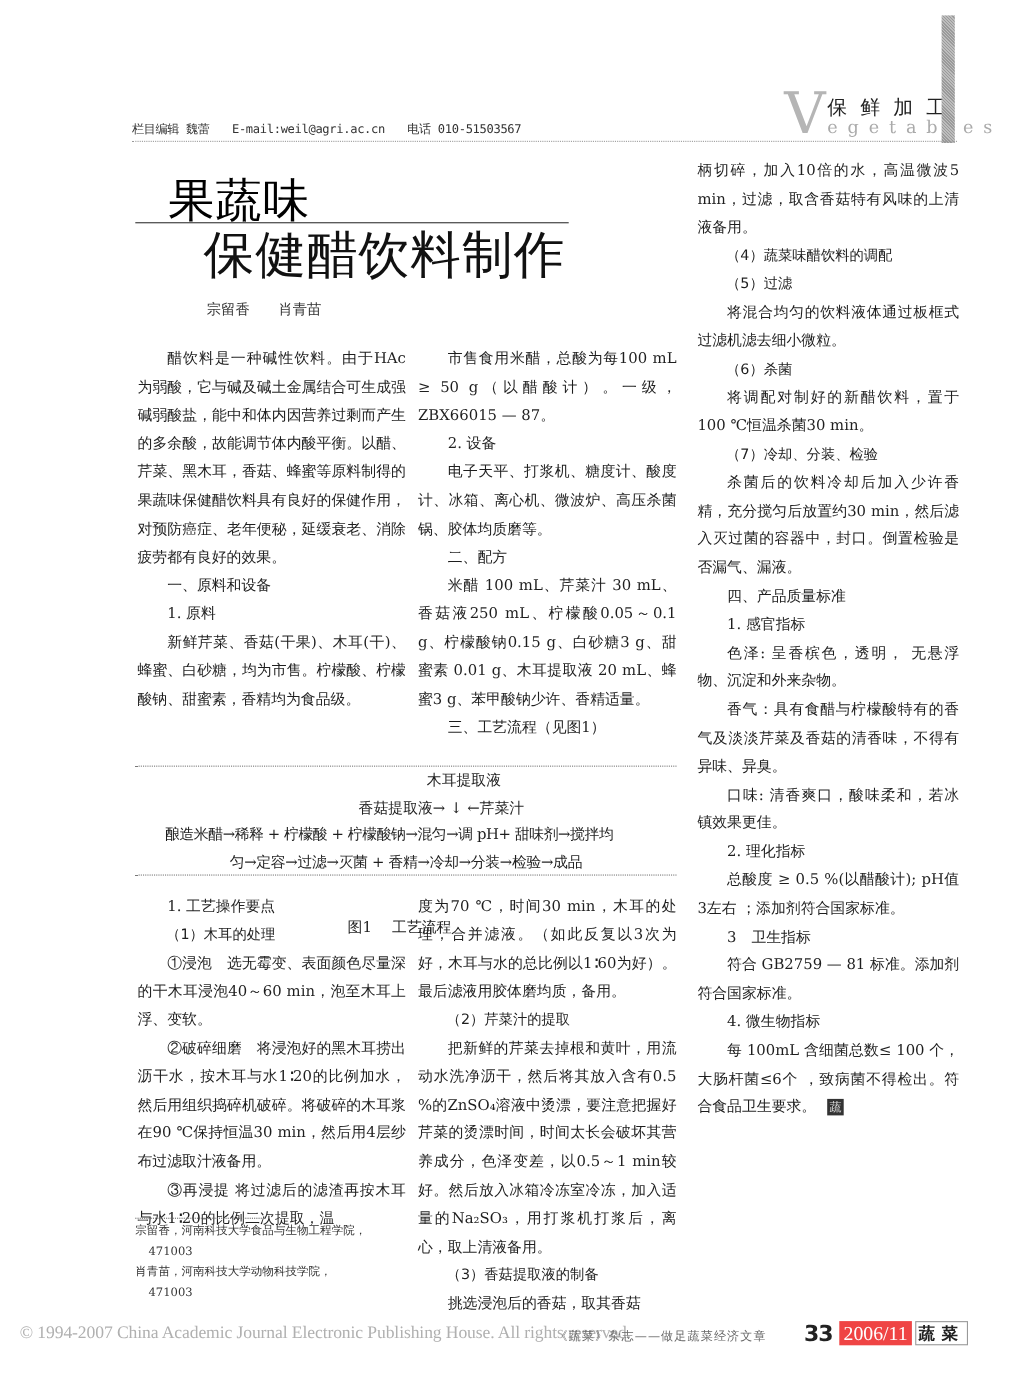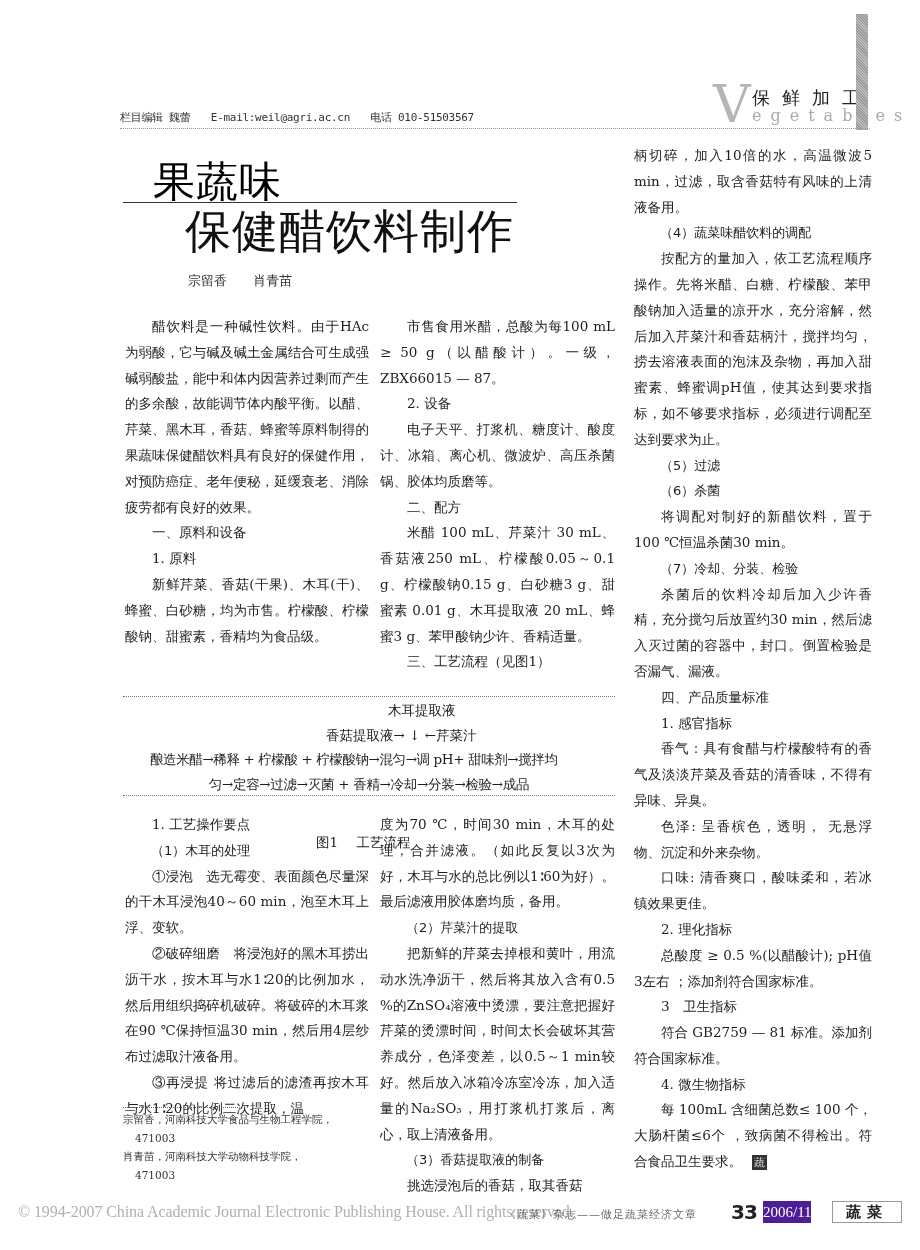--- a/index.html
+++ b/index.html
@@ -49,22 +49,22 @@
   .footnote { position: absolute; left: 123px; top: 1110px; width: 245px; font-size: 10.5px; line-height: 18.5px; color: #333; }
   .footnote .zip { padding-left: 12px; }
 
   
   .end-mark { display: inline-block; width: 15px; height: 15px; background: #333; color: #ddd; font-size: 11px; line-height: 15px; text-align: center; vertical-align: middle; margin-left: 10px; text-indent: 0; }
 
   
   .copyright { position: absolute; left: 18px; top: 1203px; font-size: 16px; color: #b0b0b0; font-family: "Liberation Serif", serif; white-space: nowrap; letter-spacing: -0.1px; }
   .slogan { position: absolute; left: 505px; top: 1207px; font-size: 11px; color: #666; white-space: nowrap; letter-spacing: 1px; }
   .page-num { position: absolute; left: 731px; top: 1200px; font-size: 20px; font-weight: bold; color: #222; font-family: "DejaVu Sans", sans-serif; letter-spacing: -1px; }
-  .issue-box { position: absolute; left: 763px; top: 1201px; width: 48px; height: 22px; background: #4c1d95; color: #fff; font-size: 15px; line-height: 22px; text-align: center; font-family: "Liberation Serif", serif; }
-  .mag-name { position: absolute; left: 832px; top: 1201px; width: 70px; height: 22px; border: 1px solid #999; font-size: 15px; line-height: 20px; text-align: center; letter-spacing: 6px; color: #222; font-weight: bold; }
+  .issue-box { position: absolute; left: 763px; top: 1201px; width: 66px; height: 22px; background: #ef4444; color: #fff; font-size: 18px; line-height: 22px; text-align: center; font-family: "Liberation Serif", serif; }
+  .mag-name { position: absolute; left: 832px; top: 1201px; width: 48px; height: 22px; border: 1px solid #999; font-size: 15px; line-height: 20px; text-align: center; letter-spacing: 6px; color: #222; font-weight: bold; }
 </style>
 </head>
 <body>
 
 <div class="header-info">
   <span>栏目编辑 魏蕾</span>
   <span>E-mail:weil@agri.ac.cn</span>
   <span>电话 010-51503567</span>
 </div>
 <div class="section-v">V</div>
@@ -130,30 +130,30 @@
   <p class="noindent">度为70 ℃，时间30 min，木耳的处理，合并滤液。（如此反复以3次为好，木耳与水的总比例以1∶60为好）。最后滤液用胶体磨均质，备用。</p>
   <p class="kai">（2）芹菜汁的提取</p>
   <p>把新鲜的芹菜去掉根和黄叶，用流动水洗净沥干，然后将其放入含有0.5 %的ZnSO₄溶液中烫漂，要注意把握好芹菜的烫漂时间，时间太长会破坏其营养成分，色泽变差，以0.5～1 min较好。然后放入冰箱冷冻室冷冻，加入适量的Na₂SO₃，用打浆机打浆后，离心，取上清液备用。</p>
   <p class="kai">（3）香菇提取液的制备</p>
   <p>挑选浸泡后的香菇，取其香菇</p>
 </div>
 
 <div class="col c3">
   <p class="noindent">柄切碎，加入10倍的水，高温微波5 min，过滤，取含香菇特有风味的上清液备用。</p>
   <p class="kai">（4）蔬菜味醋饮料的调配</p>
-  <p>按配方的量加入，依工艺流程顺序操作。先将米醋、白糖、柠檬酸、苯甲酸钠加入适量的凉开水，充分溶解，然后加入芹菜汁和香菇柄汁，搅拌均匀，捞去溶液表面的泡沫及杂物，再加入甜蜜素、蜂蜜调pH值，使其达到要求指标，如不够要求指标，必须进行调配至达到要求为止。</p>
   <p class="kai">（5）过滤</p>
+  <p>将混合均匀的饮料液体通过板框式过滤机滤去细小微粒。</p>
   <p class="kai">（6）杀菌</p>
   <p>将调配对制好的新醋饮料，置于100 ℃恒温杀菌30 min。</p>
   <p class="kai">（7）冷却、分装、检验</p>
   <p>杀菌后的饮料冷却后加入少许香精，充分搅匀后放置约30 min，然后滤入灭过菌的容器中，封口。倒置检验是否漏气、漏液。</p>
   <p>四、产品质量标准</p>
   <p>1. 感官指标</p>
+  <p>色泽: 呈香槟色，透明， 无悬浮物、沉淀和外来杂物。</p>
   <p>香气：具有食醋与柠檬酸特有的香气及淡淡芹菜及香菇的清香味，不得有异味、异臭。</p>
-  <p>色泽: 呈香槟色，透明， 无悬浮物、沉淀和外来杂物。</p>
   <p>口味: 清香爽口，酸味柔和，若冰镇效果更佳。</p>
   <p>2. 理化指标</p>
   <p>总酸度 ≥ 0.5 %(以醋酸计); pH值3左右 ；添加剂符合国家标准。</p>
   <p>3　卫生指标</p>
   <p>符合 GB2759 — 81 标准。添加剂符合国家标准。</p>
   <p>4. 微生物指标</p>
   <p><span>每 100mL 含细菌总数≤ 100 个，大肠杆菌≤6个 ，致病菌不得检出。符合食品卫生要求。</span><span class="end-mark">蔬</span></p>
 </div>
 
 <div class="copyright">© 1994-2007 China Academic Journal Electronic Publishing House. All rights reserved.</div>

